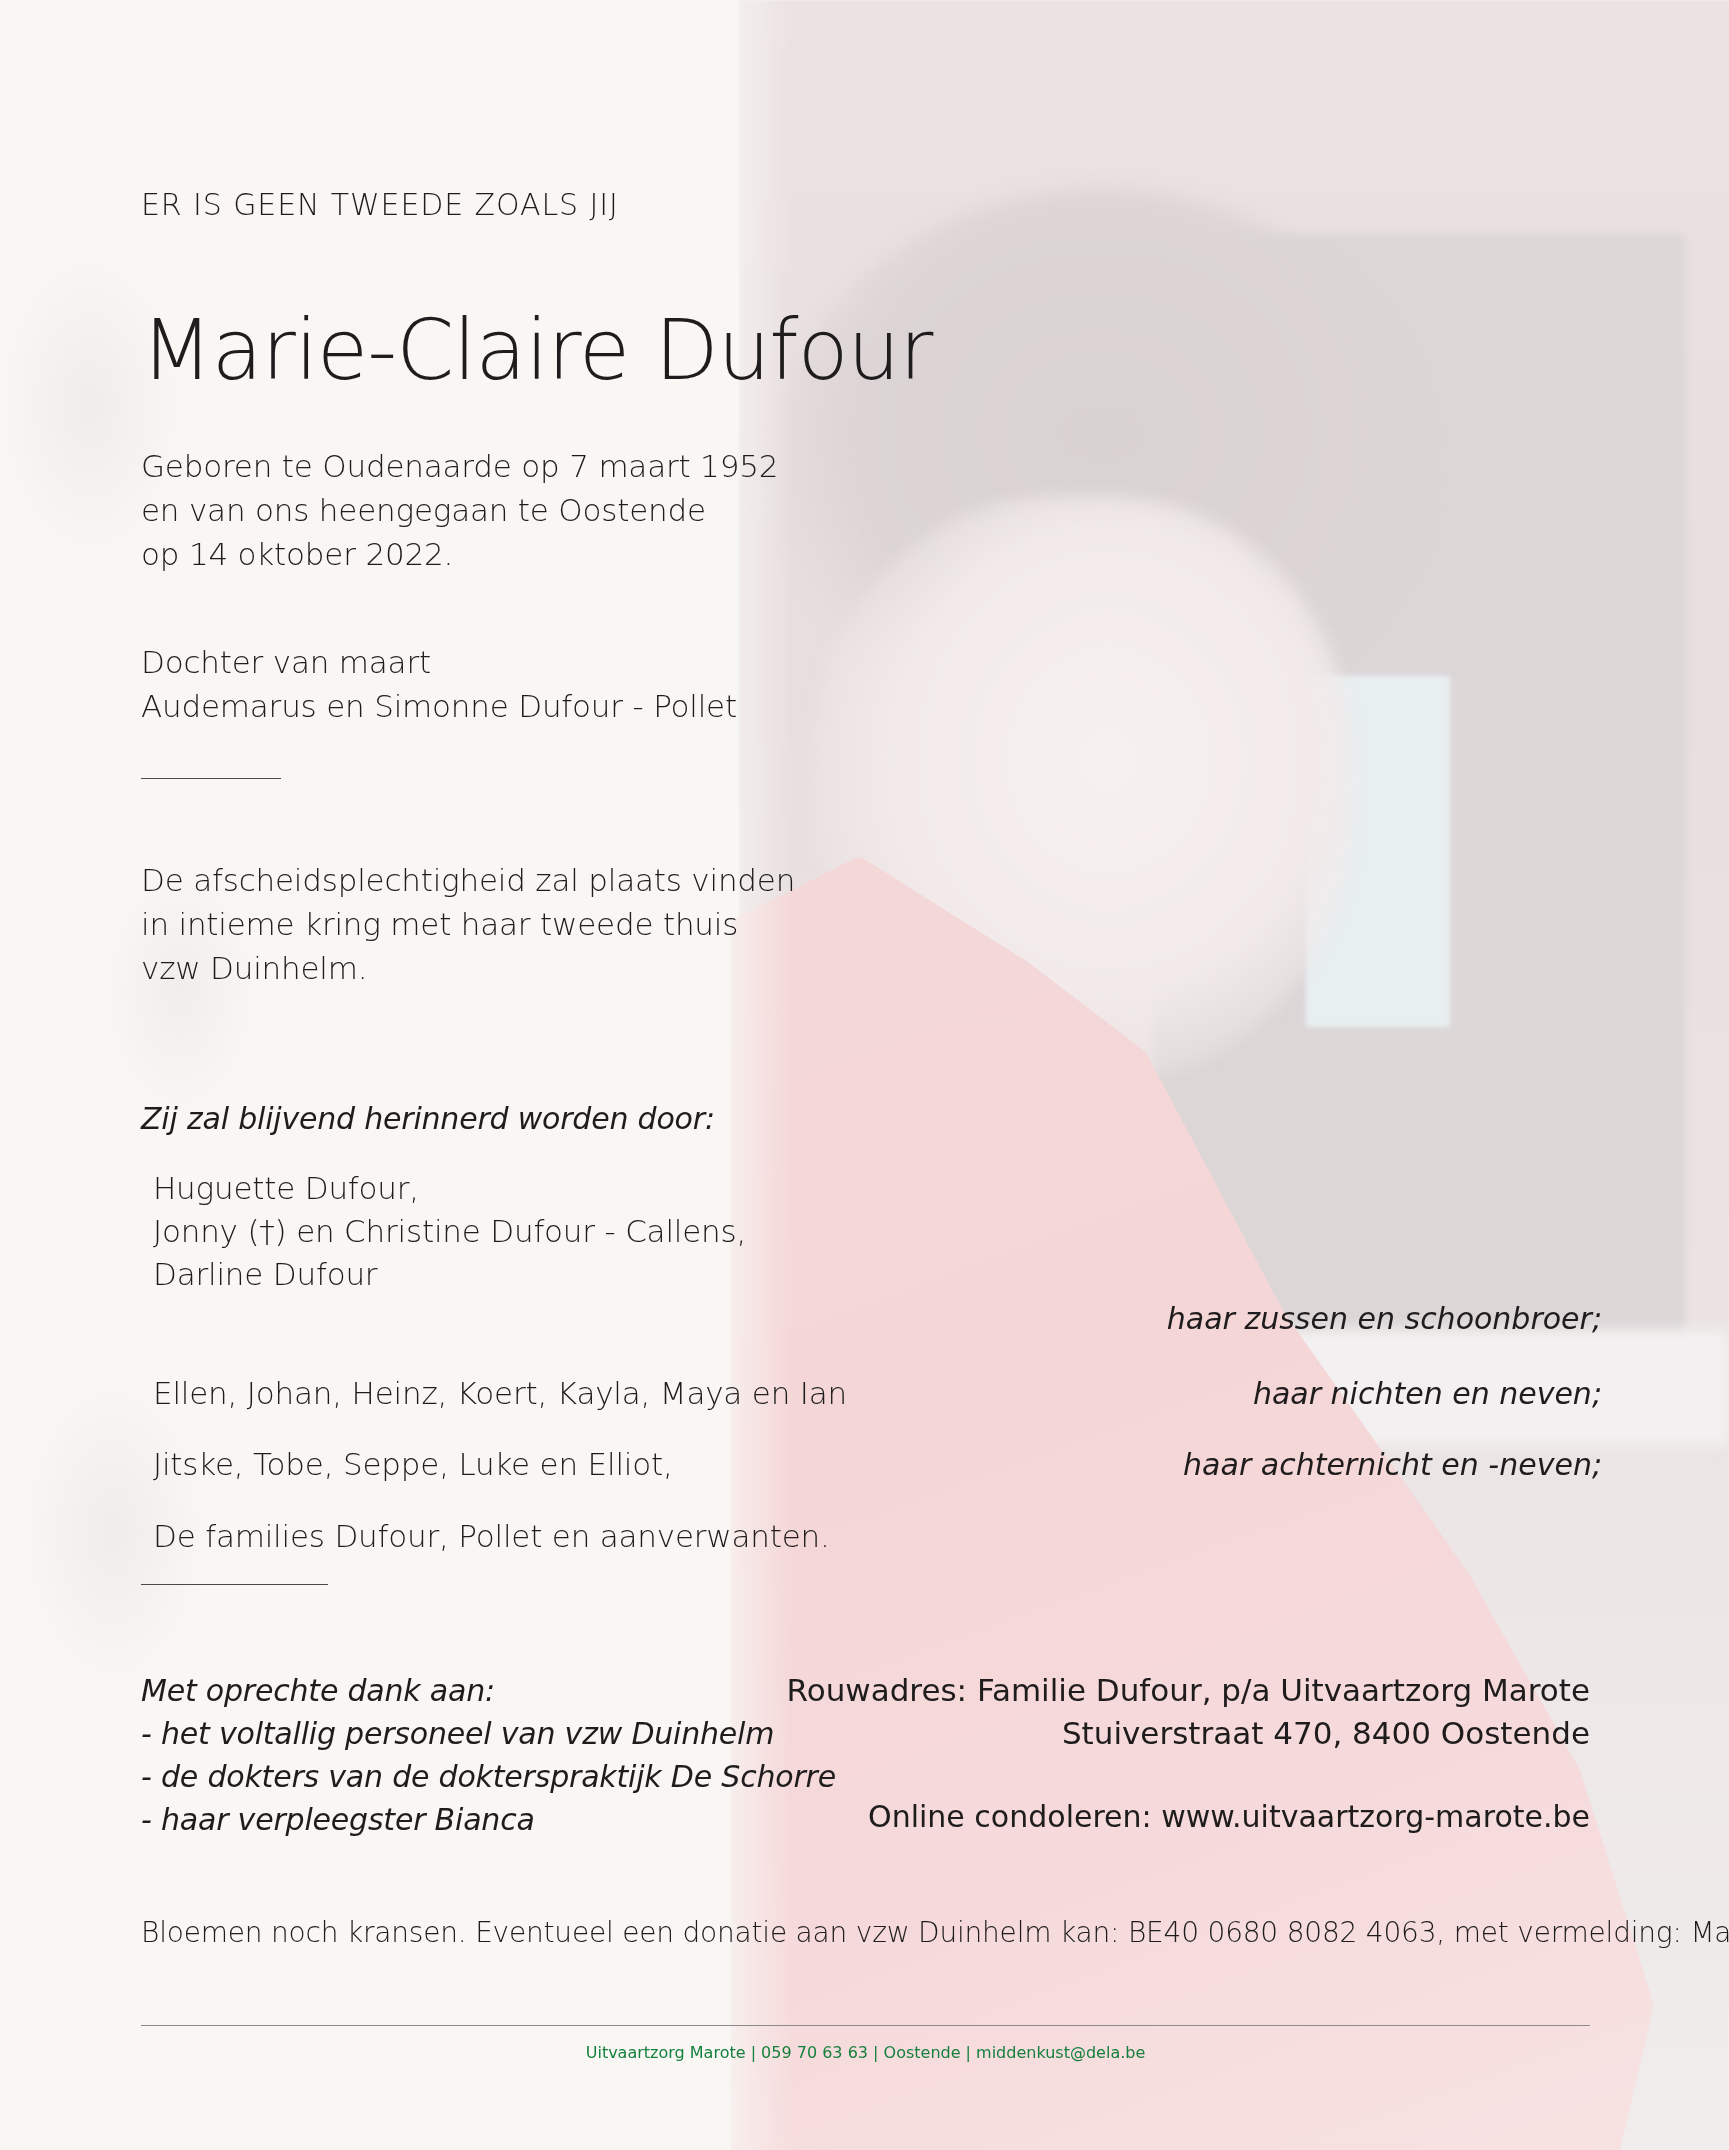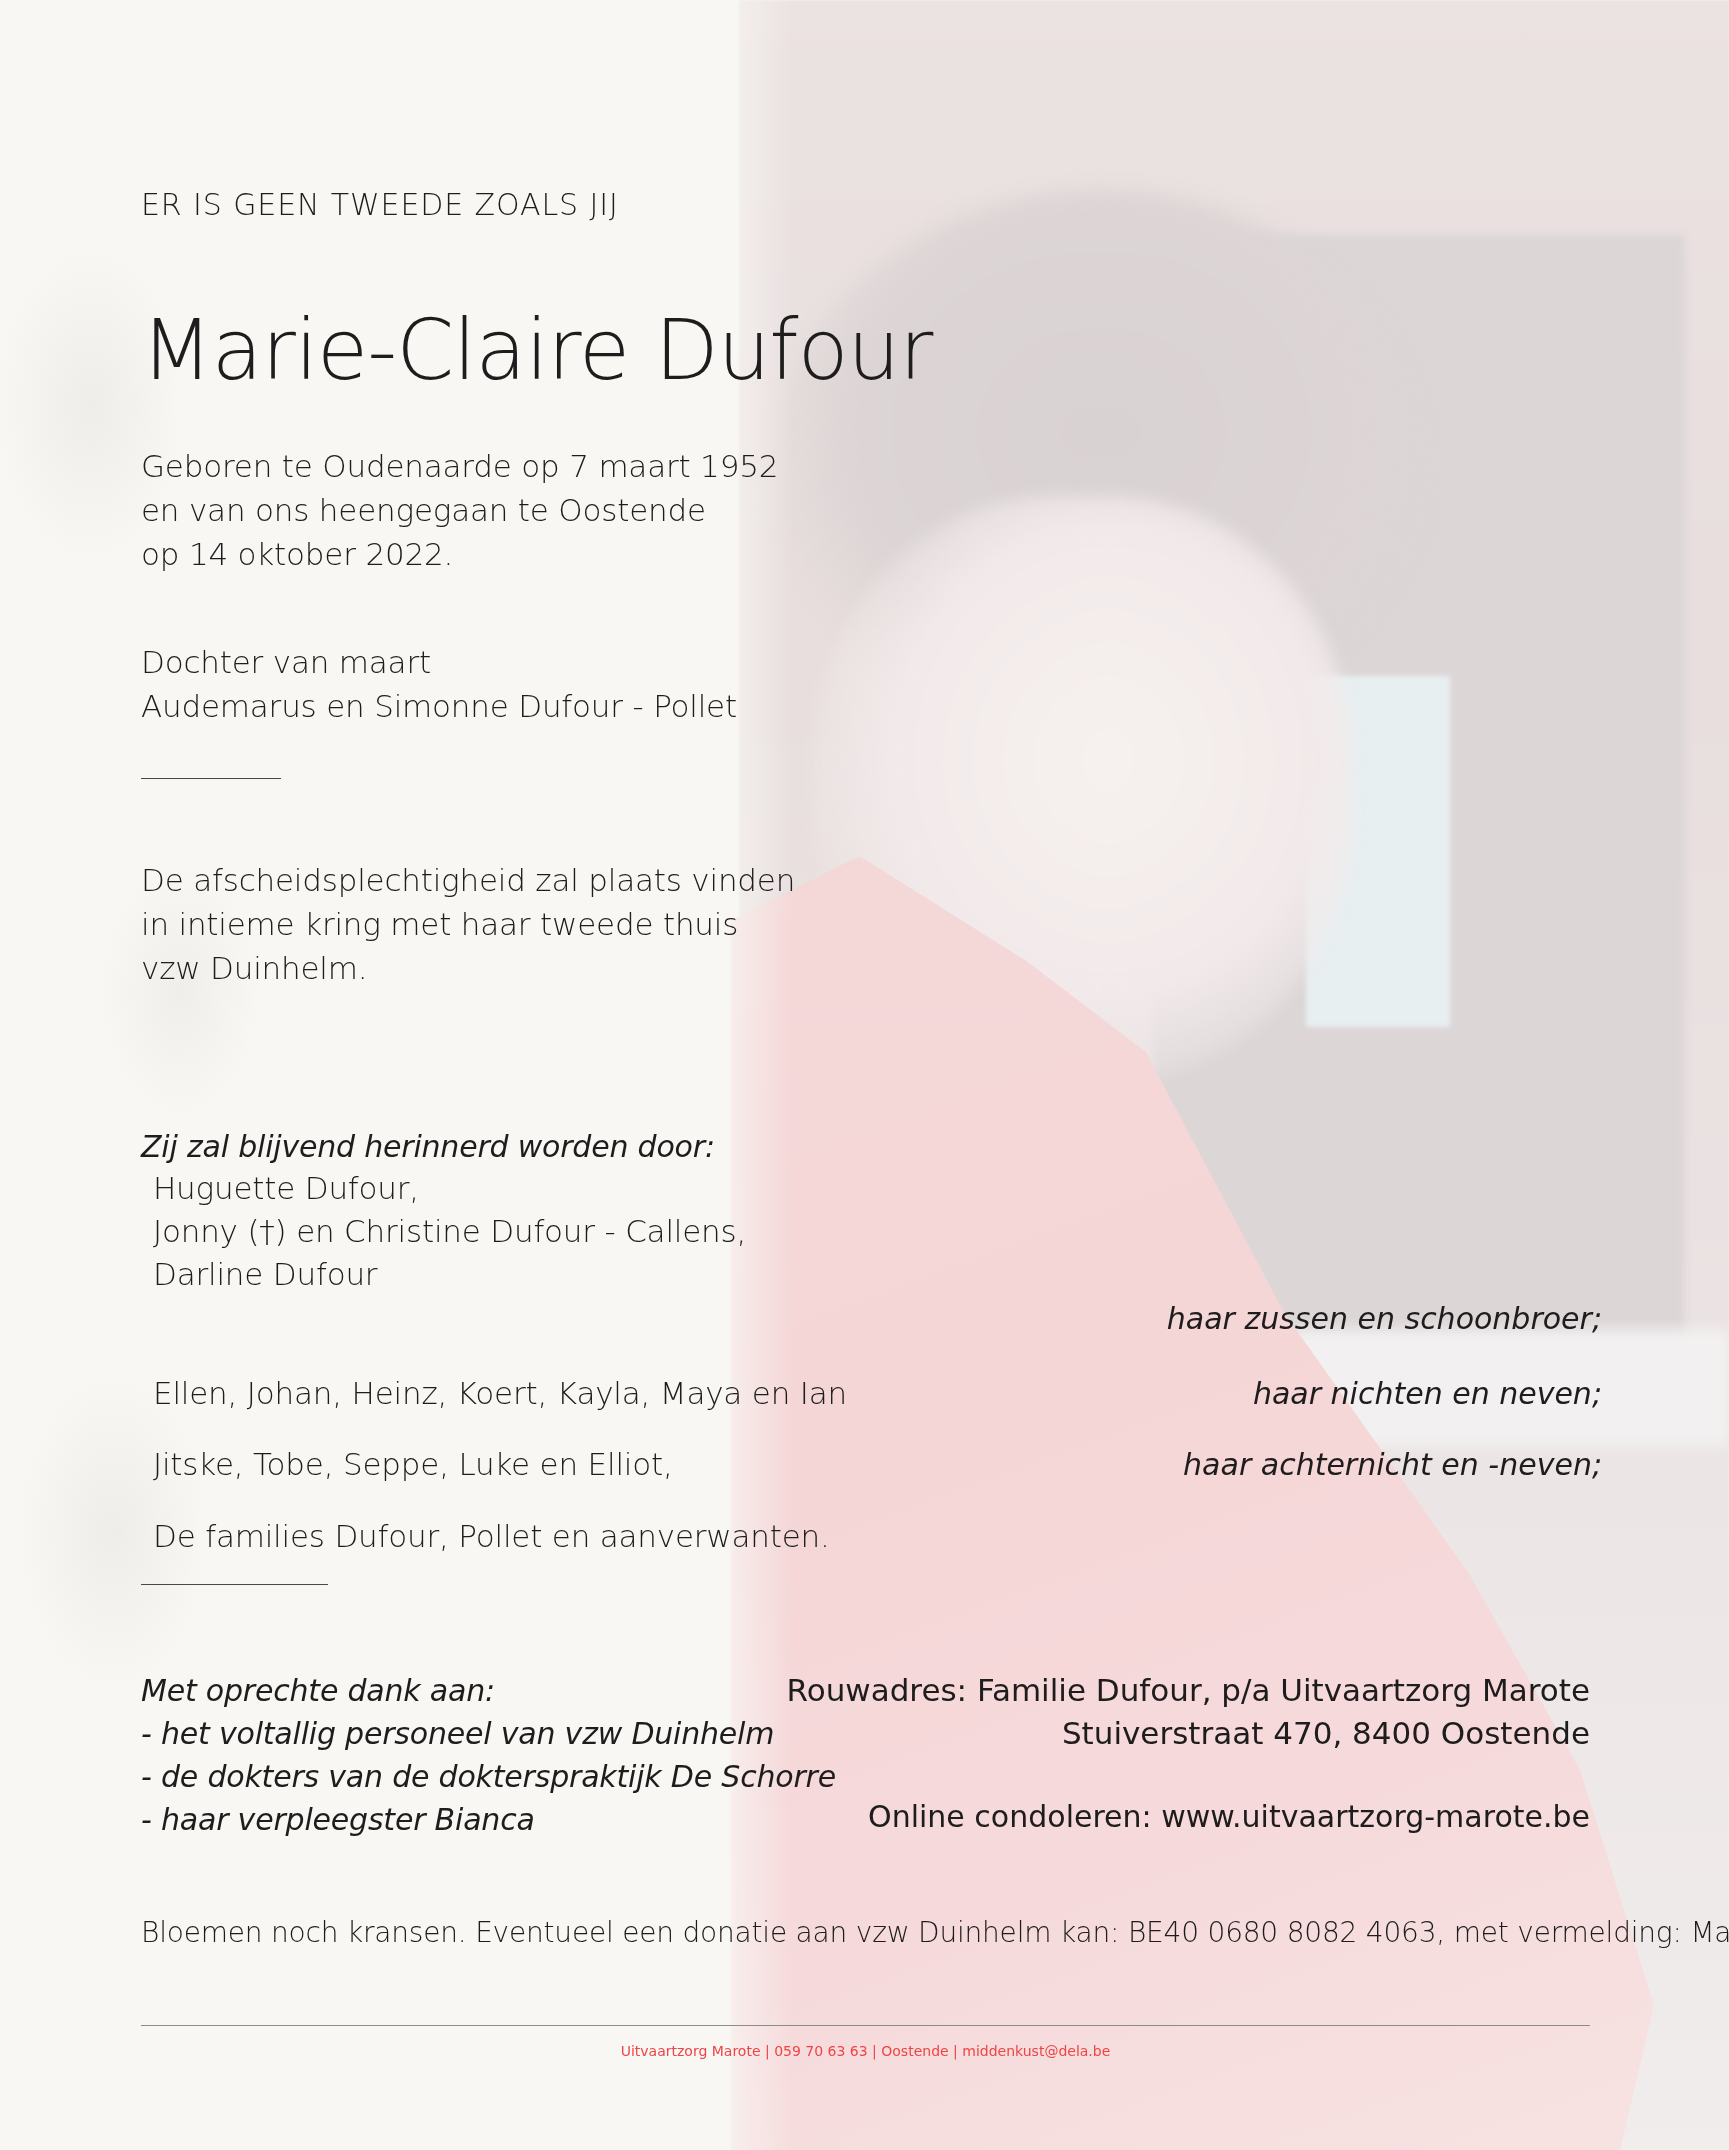--- a/index.html
+++ b/index.html
@@ -67,33 +67,33 @@
   .body { font-size: 31px; line-height: 44px; }
   .birth { top: 444px; }
   .parents { top: 640px; }
   .ceremony { top: 858px; }
 
   .rule { position: absolute; height: 0.9px; background: #4a4747; }
   .rule1 { left: 0; top: 778px; width: 140px; }
   .rule2 { left: 0; top: 1584px; width: 187px; }
   .rule-footer { left: 0; top: 2025px; width: 1449px; background: #8c8a8a; height: 1.4px; }
 
-  .italic { font-style: italic; margin-top: 28px; }
+  .italic { font-style: italic; }
   .remember-intro { top: 1101px; font-size: 30px; }
 
   .family-row { position: absolute; left: 12px; width: 1449px; font-size: 31px; line-height: 43px; }
   .family-row .names { position: absolute; left: 0; white-space: nowrap; }
   .family-row .rel { position: absolute; right: 0; white-space: nowrap; font-style: italic; font-size: 30px; text-align: center; }
 
   .thanks { top: 1669px; font-size: 30px; line-height: 43px; font-style: italic; }
   .address { position: absolute; right: 0; top: 1669px; text-align: right; font-size: 31px; line-height: 43px; white-space: nowrap; }
   .online { position: absolute; right: 0; top: 1799px; font-size: 30px; white-space: nowrap; }
 
   .flowers { top: 1916px; font-size: 28px; }
-  .footer { position: absolute; left: 0; width: 1449px; top: 2043px; text-align: center; font-size: 14px; color: #ef4444; }
+  .footer { position: absolute; left: 0; width: 1449px; top: 2043px; text-align: center; font-size: 16px; color: #15803d; }
 </style>
 </head>
 <body>
 
 <div class="bg">
   <div class="wall-left"></div>
   <div class="room"></div>
   <div class="window-frame"></div>
   <div class="window-pane"></div>
   <div class="window-sill"></div>

